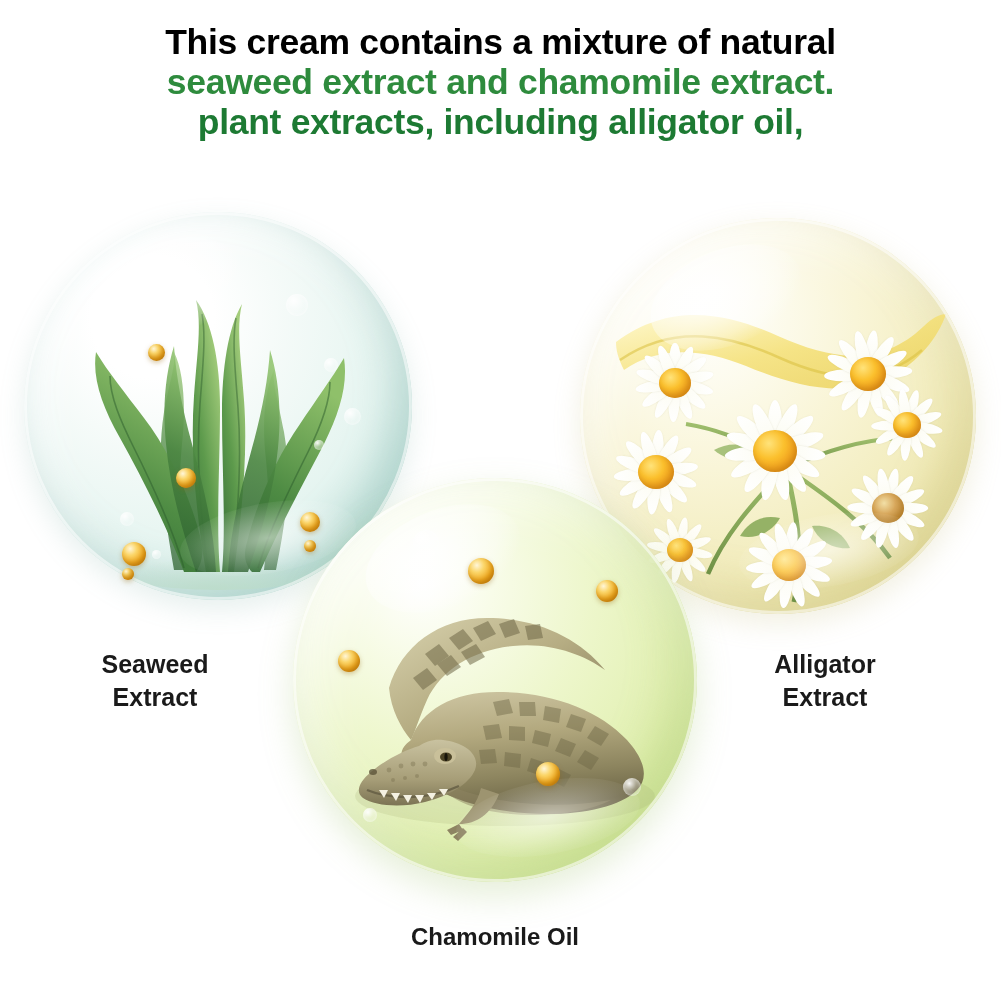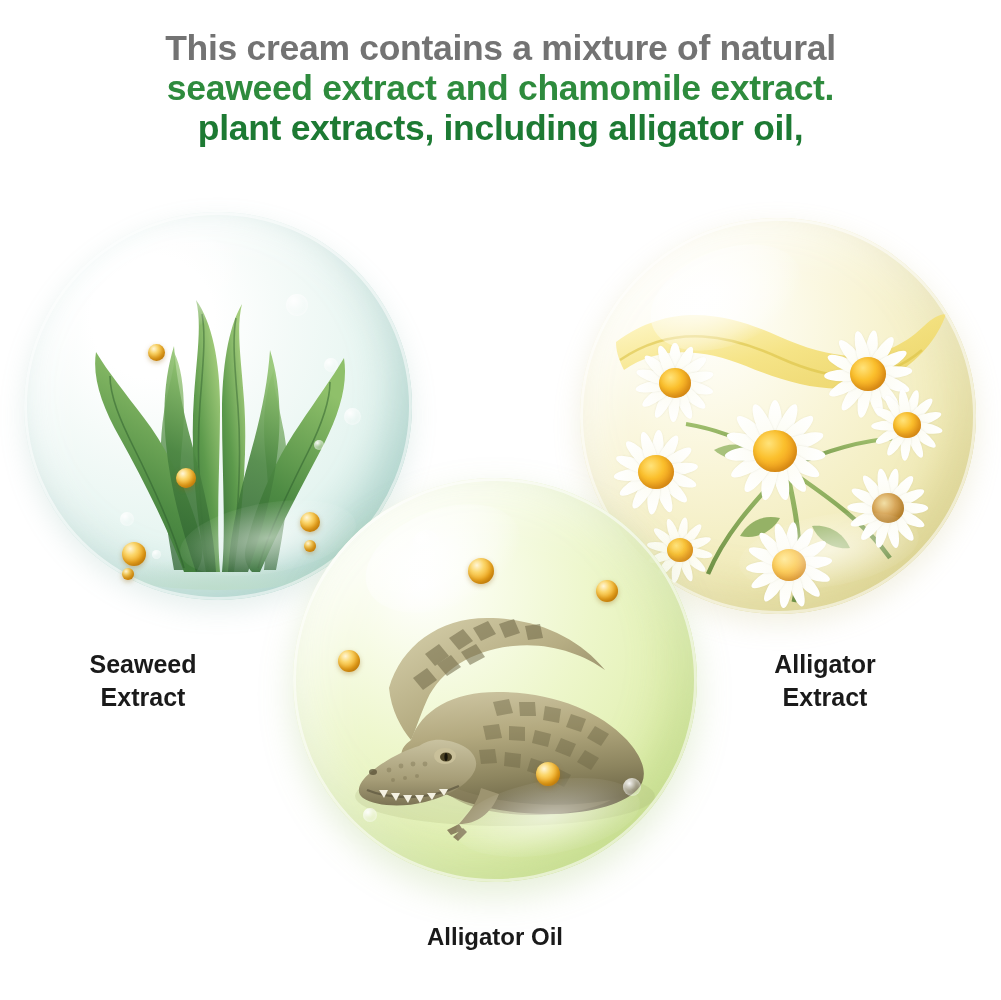--- a/index.html
+++ b/index.html
@@ -32,21 +32,21 @@
     text-align: center;
     font-weight: bold;
     font-size: 35.5px;
     line-height: 40px;
     letter-spacing: -0.3px;
     color: #1d7a33;
     padding: 0 18px;
     box-sizing: border-box;
   }
   .headline .line { display: block; white-space: nowrap; }
-  .headline .l1 { color: #737373; margin-top: 6px; }
+  .headline .l1 { color: #000000; }
   .headline .l2 { color: #1d7a33; }
   .headline .l3 { color: #2e8b3d; }
 
   
   .sphere {
     position: absolute;
     border-radius: 50%;
     overflow: hidden;
   }
 
@@ -173,21 +173,21 @@
   
   .label {
     position: absolute;
     text-align: center;
     font-weight: bold;
     color: #1a1a1a;
     font-size: 25px;
     line-height: 33px;
     z-index: 20;
   }
-  #label-seaweed { left: 18px; top: 648px; width: 250px; }
+  #label-seaweed { left: 30px; top: 648px; width: 250px; }
   #label-chamomile { left: 700px; top: 648px; width: 250px; }
   #label-alligator { left: 300px; top: 920px; width: 390px; font-size: 24px; }
 </style>
 </head>
 <body>
 
 <div class="poster">
 
   <div class="headline">
     <span class="line l1">This cream contains a mixture of natural</span>
@@ -566,16 +566,16 @@
     <div>Seaweed</div>
     <div>Extract</div>
   </div>
 
   <div class="label" id="label-chamomile">
     <div>Alligator</div>
     <div>Extract</div>
   </div>
 
   <div class="label" id="label-alligator">
-    <div>Alligator Oil</div>
+    <div>Chamomile Oil</div>
   </div>
 
 </div>
 
 </body></html>

